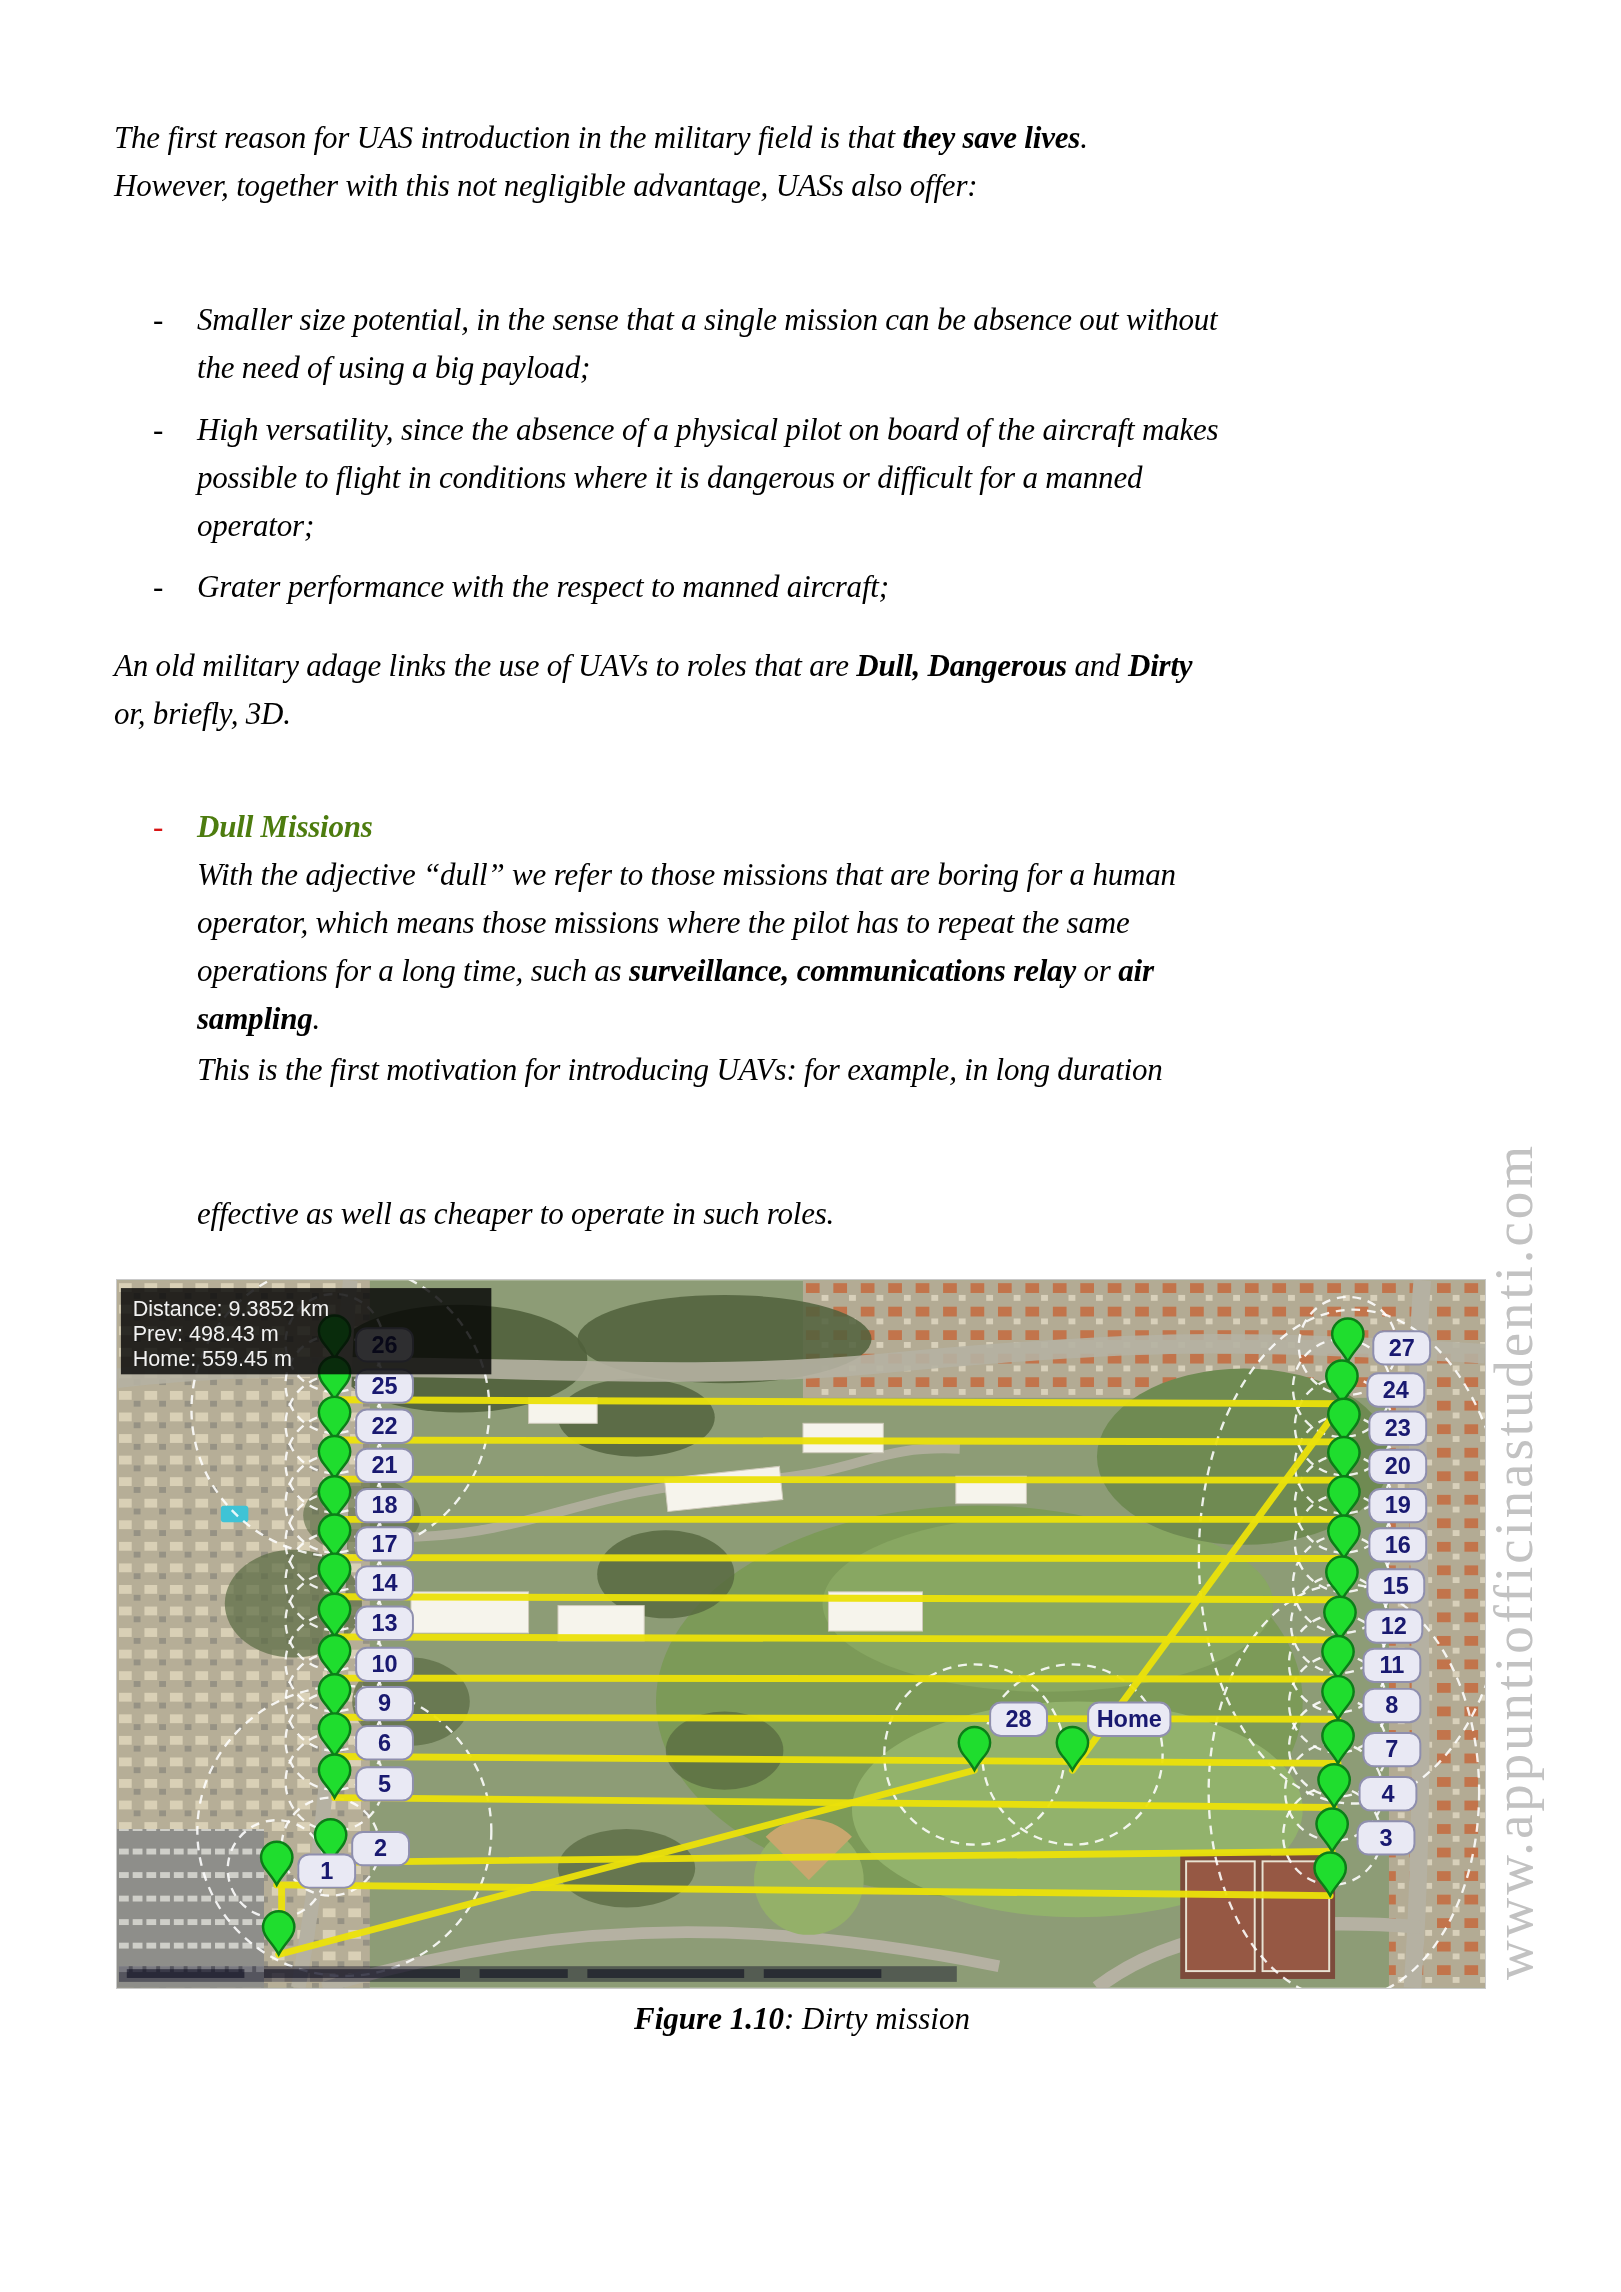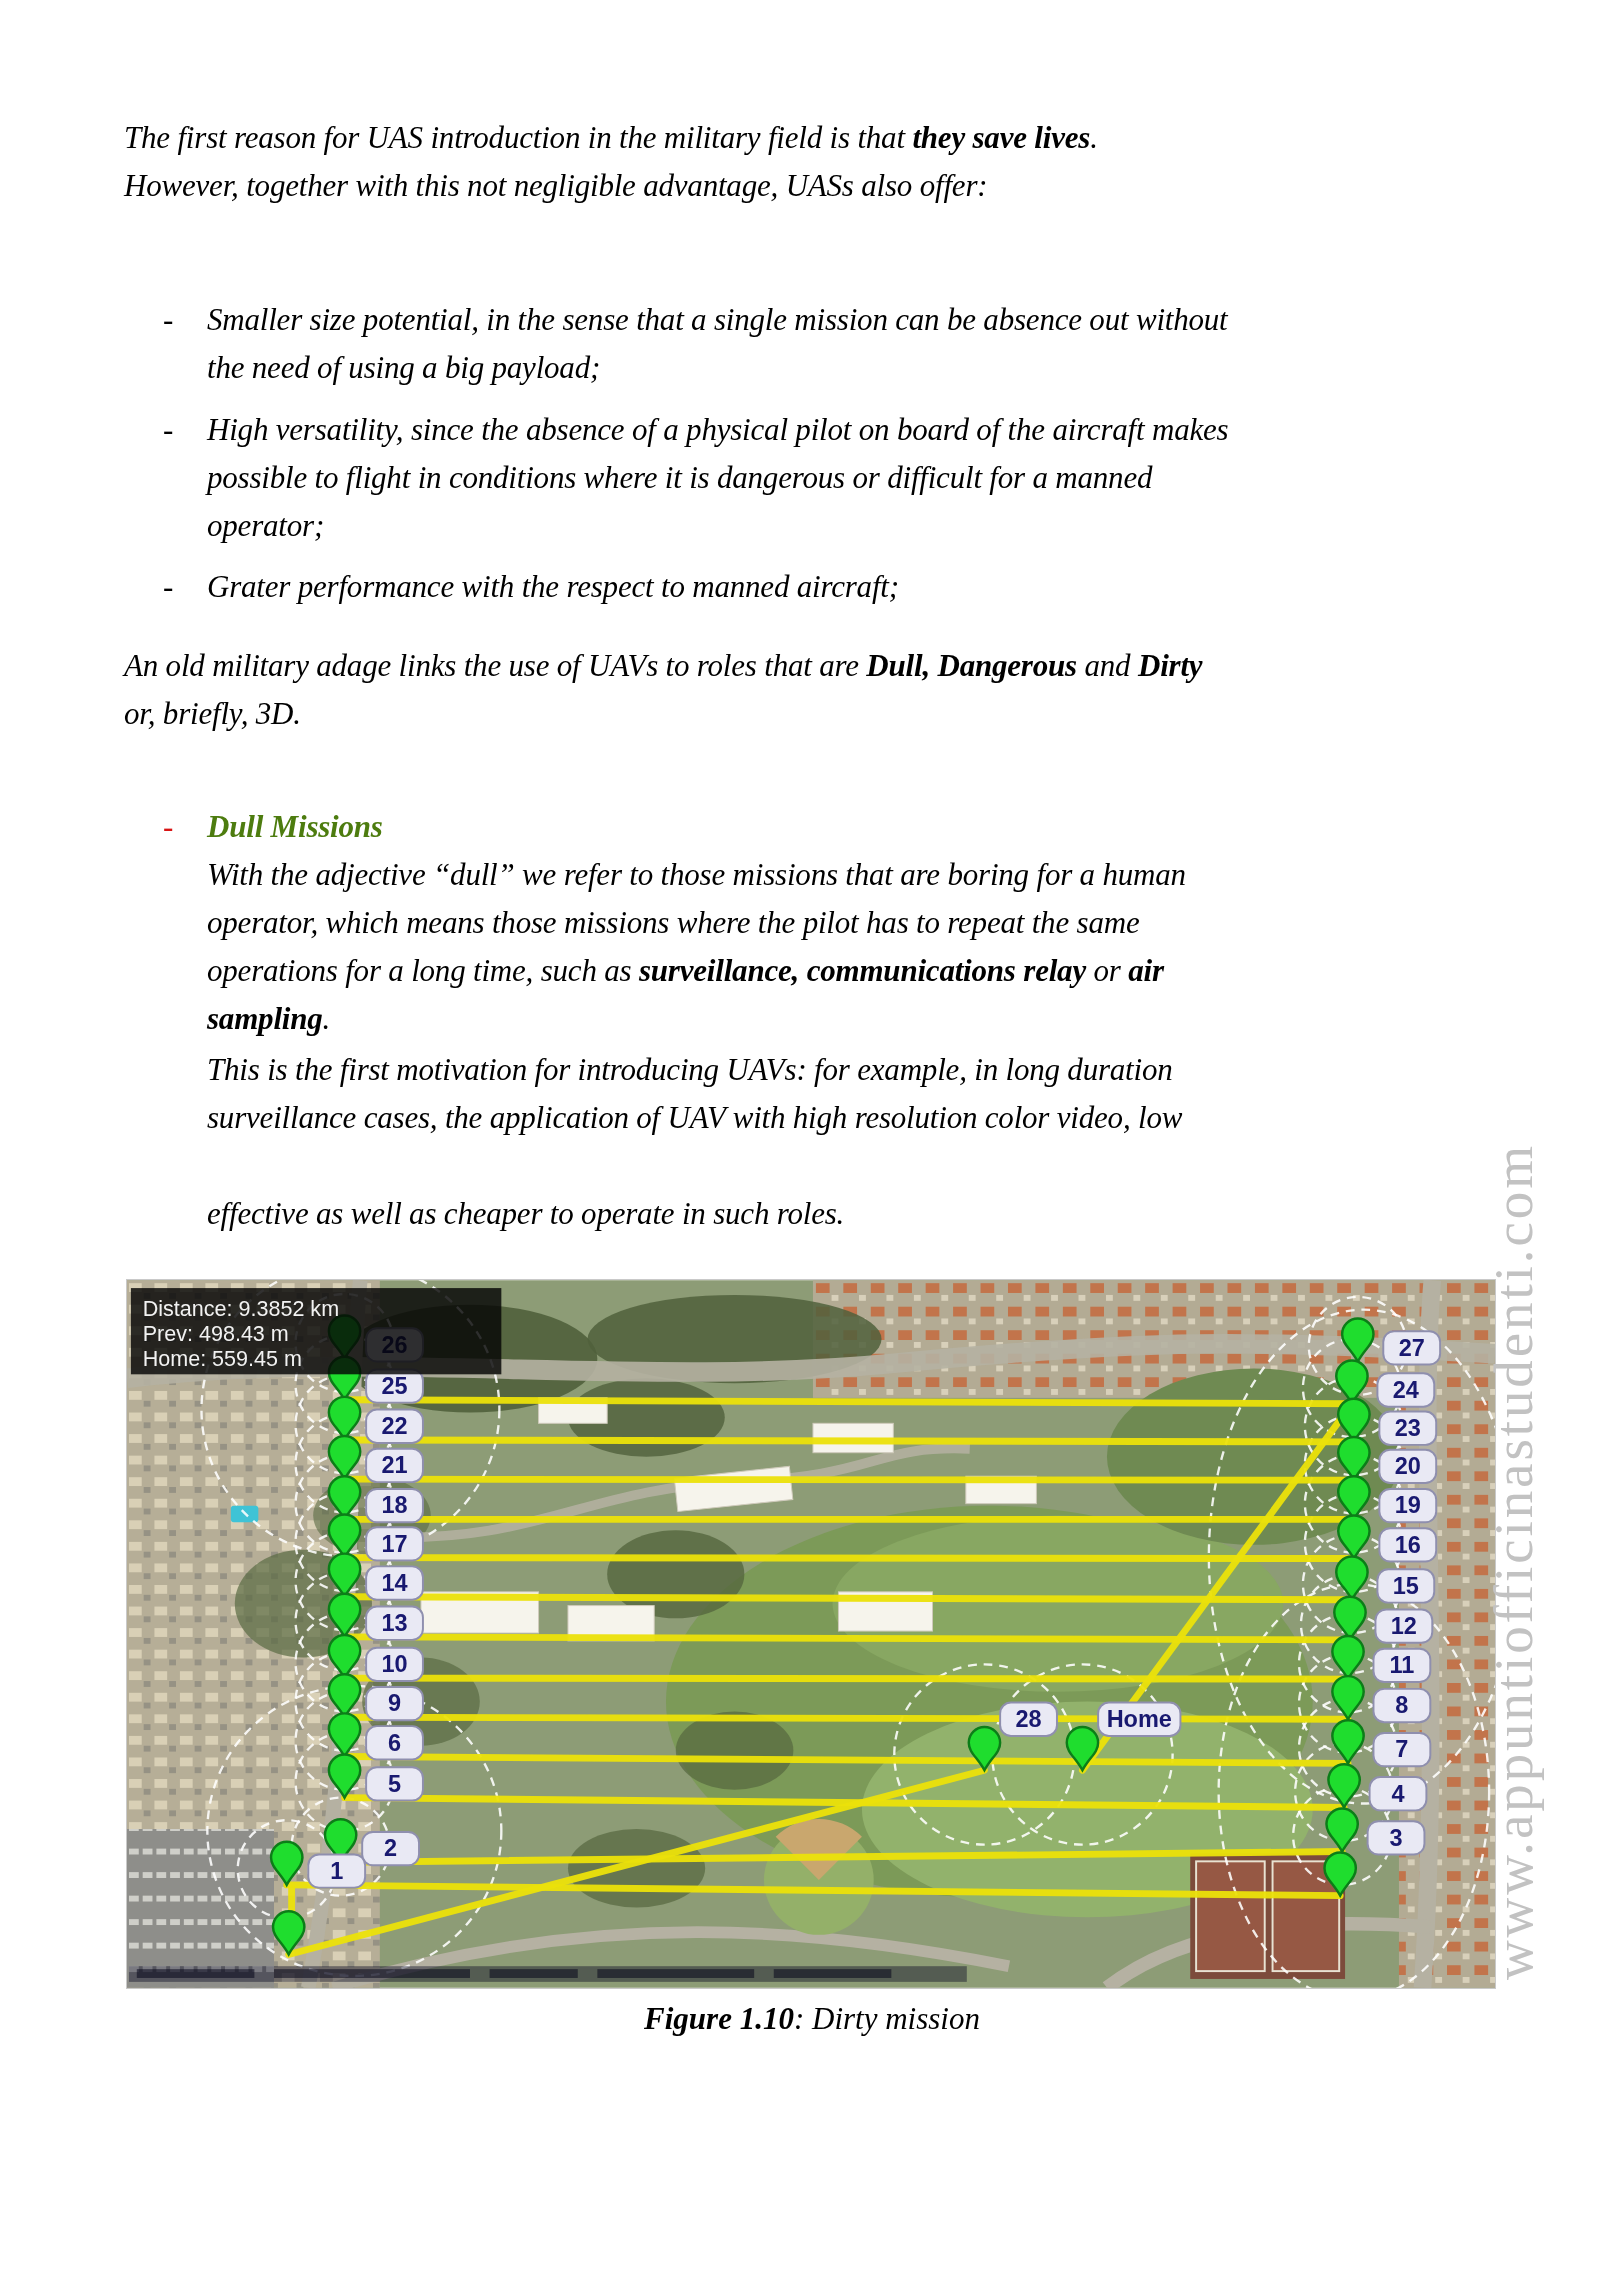--- a/index.html
+++ b/index.html
@@ -1,18 +1,18 @@
 <!DOCTYPE html>
 <html><head>
 <meta charset="utf-8">
 <style>
   html,body{margin:0;padding:0;background:#ffffff;}
   .page{position:relative;width:1621px;height:2293px;background:#ffffff;overflow:hidden;
         font-family:"Liberation Serif",serif;color:#000;}
-  .content{position:absolute;left:124px;top:114px;width:1376px;}
+  .content{position:absolute;left:114px;top:114px;width:1376px;}
   .txt{font-style:italic;font-size:31px;line-height:48px;margin:0;letter-spacing:-0.2px;}
   .b{font-weight:bold;}
   .blist{margin-top:86px;}
   .bullet{display:flex;margin:0 0 13.7px 39px;}
   .dash{width:44px;flex:0 0 44px;font-style:italic;font-size:31px;line-height:48px;}
   .btext{flex:1;}
   .adage{margin-top:31px;}
   .sect-head{display:flex;margin:65px 0 0 39px;}
   .red{color:#d81414;}
   .indent{margin-left:83px;}
@@ -56,21 +56,21 @@
     </div>
 
     <p class="txt adage"><span>An old military adage links the use of UAVs to roles that are </span><span class="b">Dull, Dangerous</span><span> and </span><span class="b">Dirty</span><br><span>or, briefly, 3D.</span></p>
 
     <div class="sect-head">
       <span class="dash red">-</span>
       <span class="txt red b" style="color: #4d7c0f;">Dull Missions</span>
     </div>
 
     <p class="txt indent"><span>With the adjective “dull” we refer to those missions that are boring for a human</span><br><span>operator, which means those missions where the pilot has to repeat the same</span><br><span>operations for a long time, such as </span><span class="b">surveillance, communications relay</span><span> or </span><span class="b">air</span><br><span class="b">sampling</span><span>.</span></p>
-    <p class="txt indent p2"><span>This is the first motivation for introducing UAVs: for example, in long duration</span><br><span>surveillance cases, the application of UAV with high resolution color video, low</span><br><br><span>effective as well as cheaper to operate in such roles.</span></p>
+    <p class="txt indent p2"><span>This is the first motivation for introducing UAVs: for example, in long duration</span><br><br><br><span>effective as well as cheaper to operate in such roles.</span></p>
 
     <div class="figure">
       <svg id="map-svg" width="1368" height="708" viewBox="0 0 1396 722">
         <defs>
           <pattern id="ptTan" width="26" height="22" patternUnits="userSpaceOnUse">
             <rect width="26" height="22" fill="#b6ae97"></rect>
             <rect x="2" y="3" width="13" height="9" fill="#d9d0b6"></rect>
             <rect x="17" y="13" width="7" height="6" fill="#969284"></rect>
           </pattern>
           <pattern id="ptOrg" width="28" height="24" patternUnits="userSpaceOnUse">

